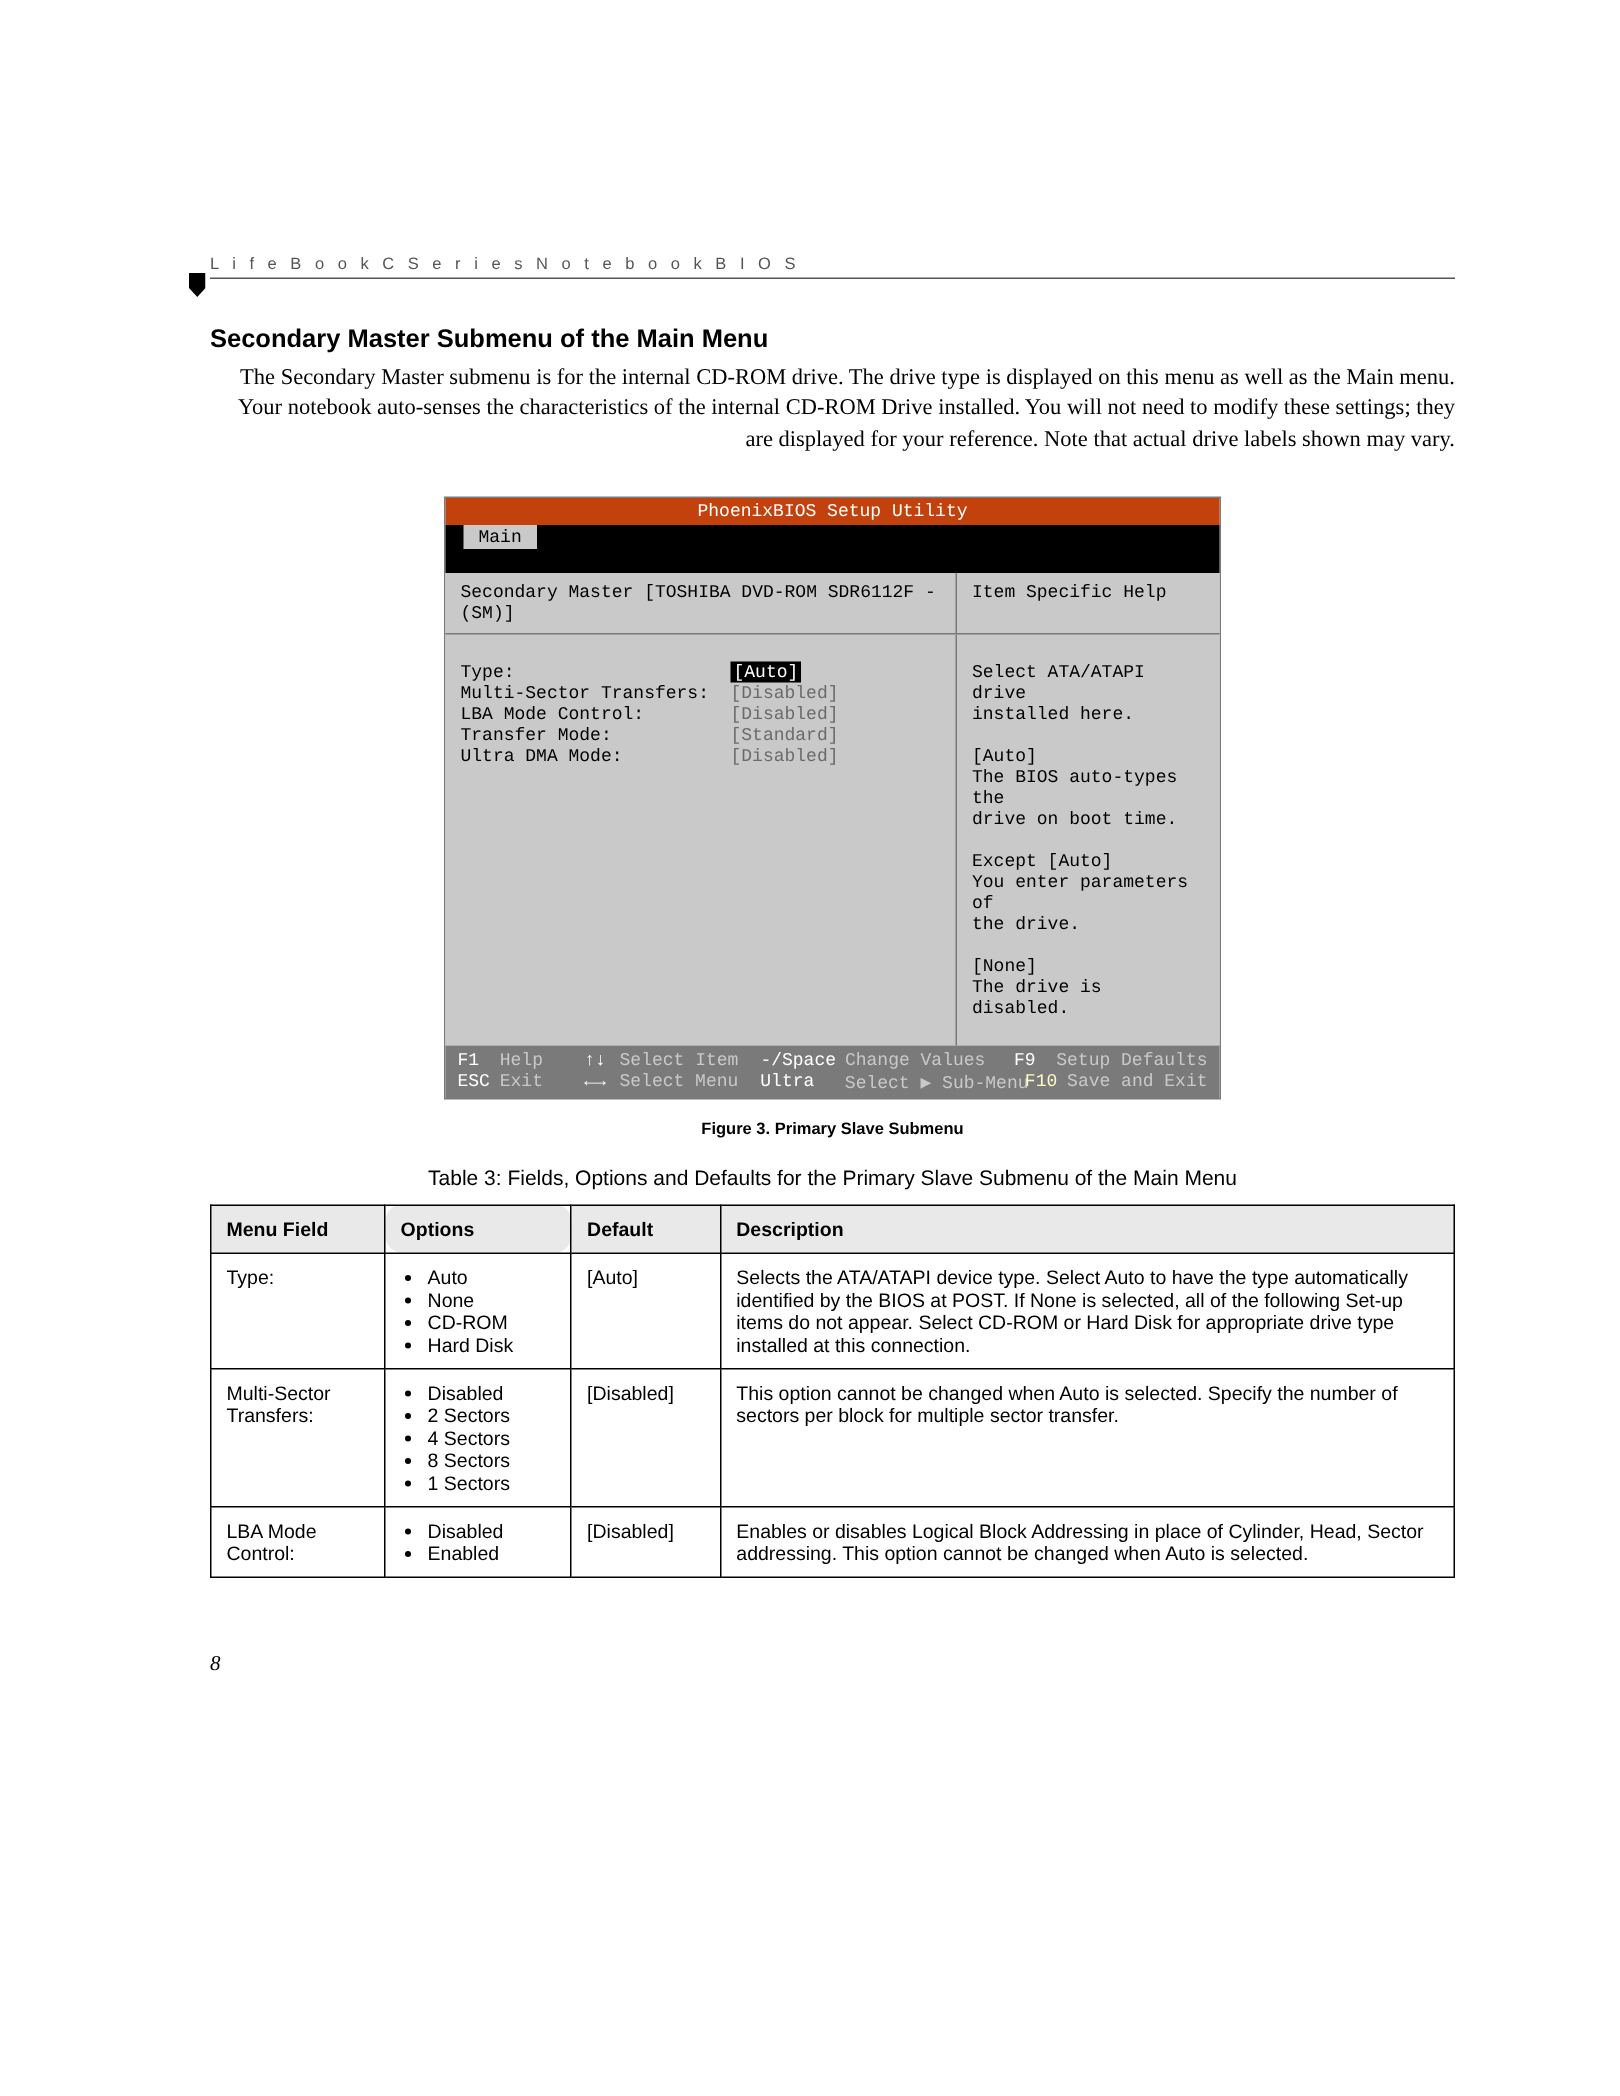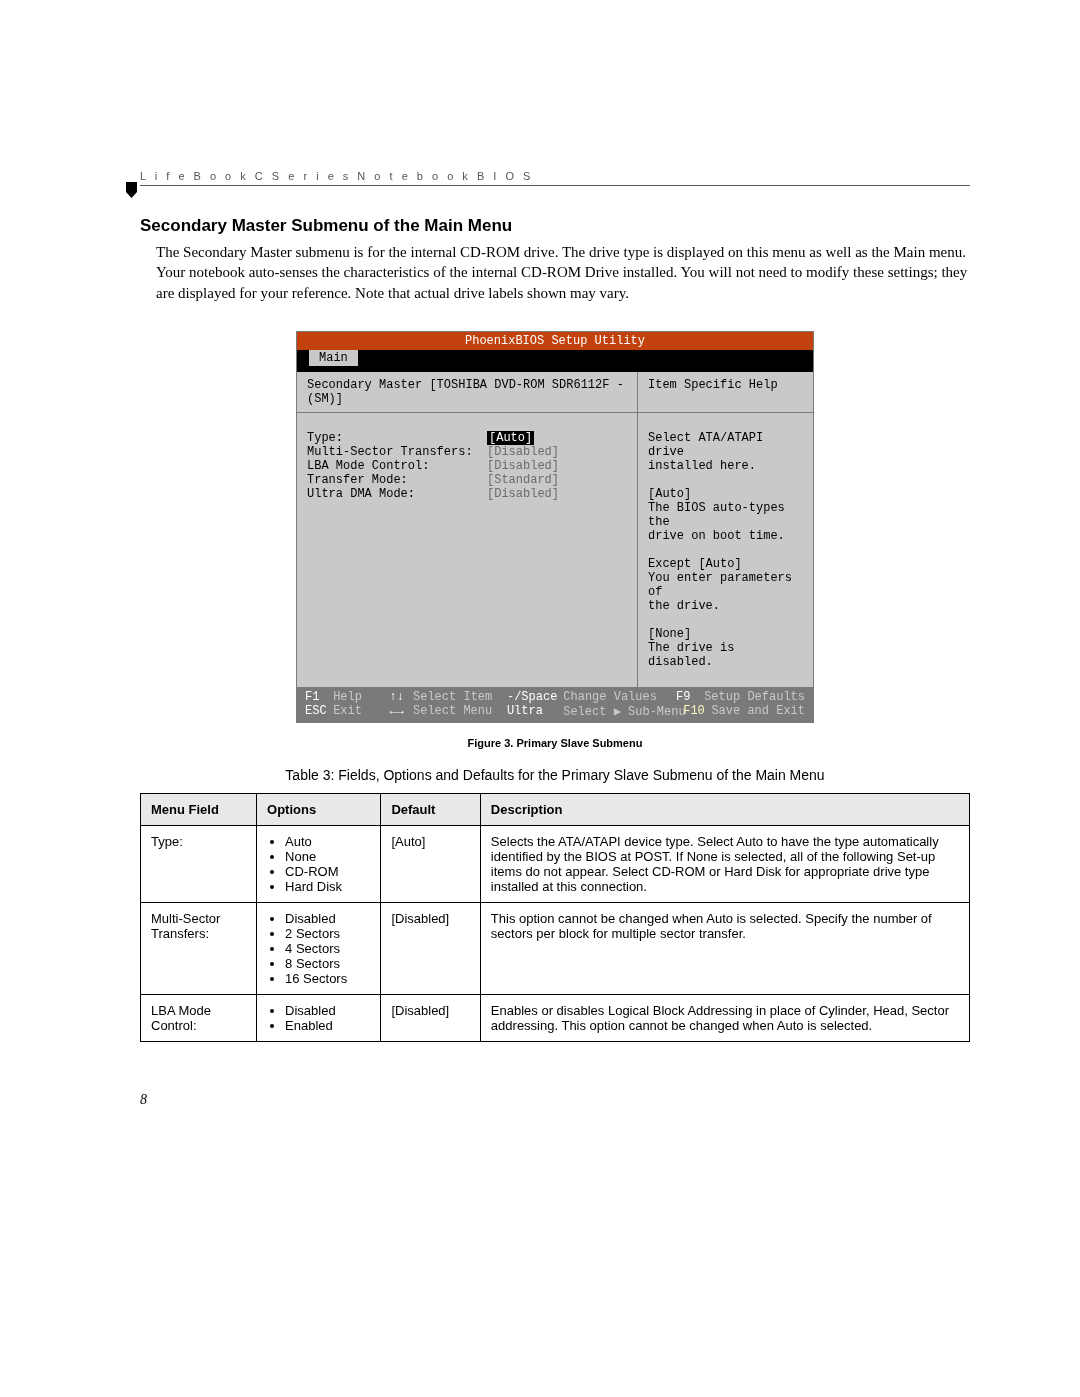--- a/index.html
+++ b/index.html
@@ -33,41 +33,42 @@
   .running-head .marker svg { display:block; }
   h2.section-title {
     font-family: Arial, Helvetica, sans-serif;
     font-weight: bold;
     font-size: 17px;
     margin: 30px 0 6px 0;
   }
   .body-text {
     font-size: 15px;
     line-height: 1.35;
-    margin: 0 0 28px 16px;
+    margin: 0 0 28px 0;
+    text-align: right;
   }
   
   .bios {
     width: 516px;
     margin: 0 auto;
     font-family: "Courier New", monospace;
     font-size: 12px;
     color: #000;
     border: 1px solid #7a7a7a;
   }
   .bios-title {
     background: #c2410c;
     color: #fff;
     text-align: center;
     padding: 2px 4px;
     font-family: "Courier New", monospace;
   }
   .bios-tabs {
     background: #000;
-    padding: 0 0 6px 12px;
+    padding: 0 0 16px 12px;
   }
   .bios-tab {
     display: inline-block;
     background: #c9c9c9;
     color: #000;
     padding: 1px 10px;
     font-family: "Courier New", monospace;
   }
   .bios-subhead {
     display: flex;
@@ -139,21 +140,21 @@
   table.fields th {
     background: #e9e9e9;
     font-weight: bold;
   }
   table.fields td ul {
     margin: 0;
     padding-left: 18px;
   }
   table.fields td ul li { margin: 0; }
   .col-field { width: 14%; }
-  .col-options { width: 15%; }
+  .col-options { width: 15%; border-radius: 11px; }
   .col-default { width: 12%; }
   .col-desc { width: 59%; }
   .page-num {
     font-style: italic;
     font-size: 14px;
     margin-top: 50px;
   }
 </style>
 </head>
 <body>
@@ -274,21 +275,21 @@
           <td>Selects the ATA/ATAPI device type. Select Auto to have the type automatically identified by the BIOS at POST. If None is selected, all of the following Set-up items do not appear. Select CD-ROM or Hard Disk for appropriate drive type installed at this connection.</td>
         </tr>
         <tr>
           <td>Multi-Sector Transfers:</td>
           <td>
             <ul>
               <li>Disabled</li>
               <li>2 Sectors</li>
               <li>4 Sectors</li>
               <li>8 Sectors</li>
-              <li>16 Sectors</li>
+              <li>1 Sectors</li>
             </ul>
           </td>
           <td>[Disabled]</td>
           <td>This option cannot be changed when Auto is selected. Specify the number of sectors per block for multiple sector transfer.</td>
         </tr>
         <tr>
           <td>LBA Mode Control:</td>
           <td>
             <ul>
               <li>Disabled</li>

